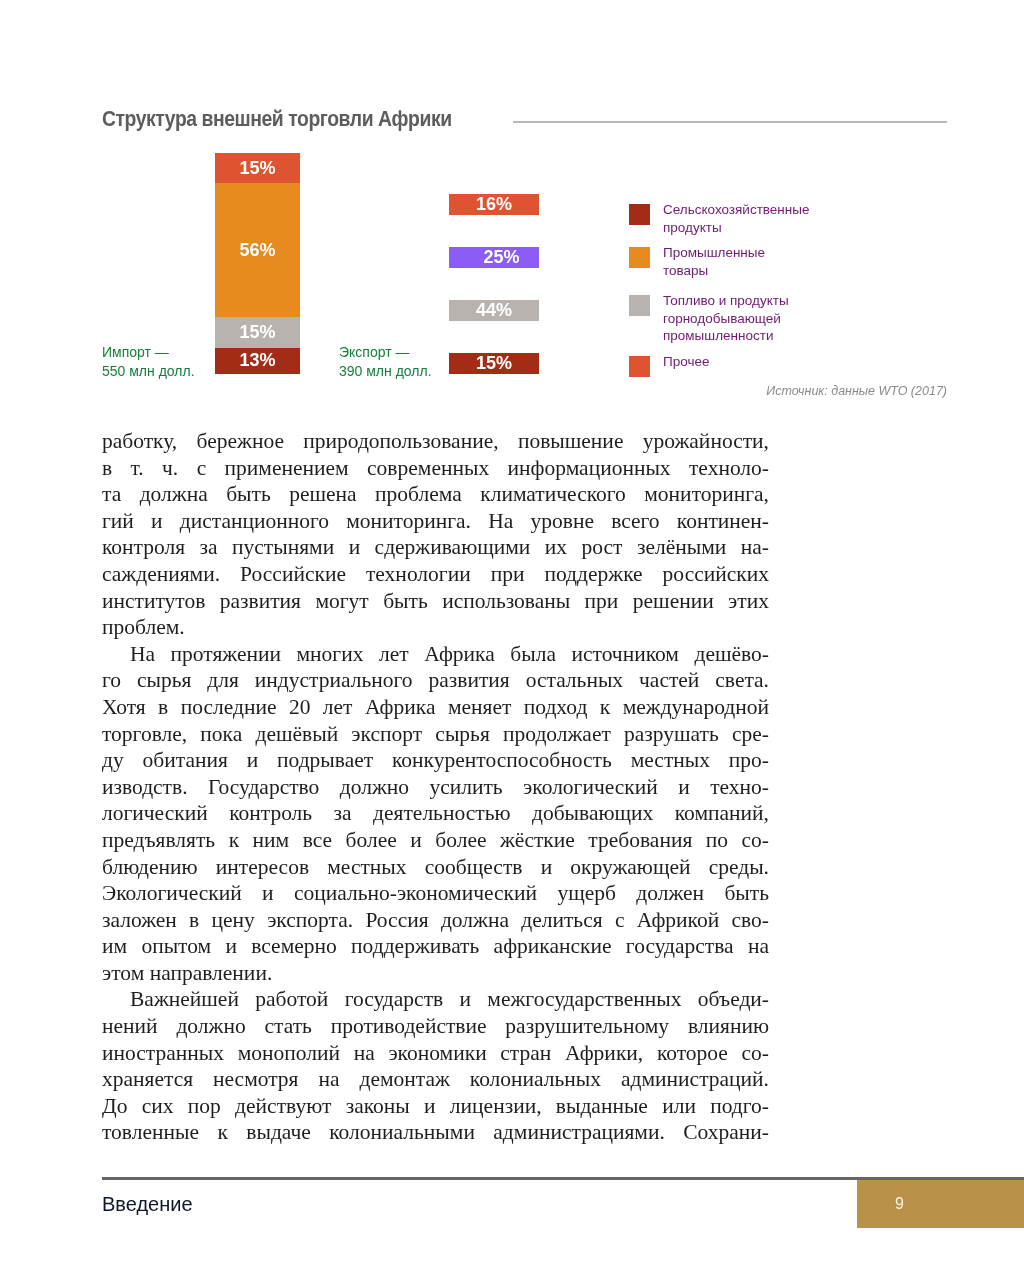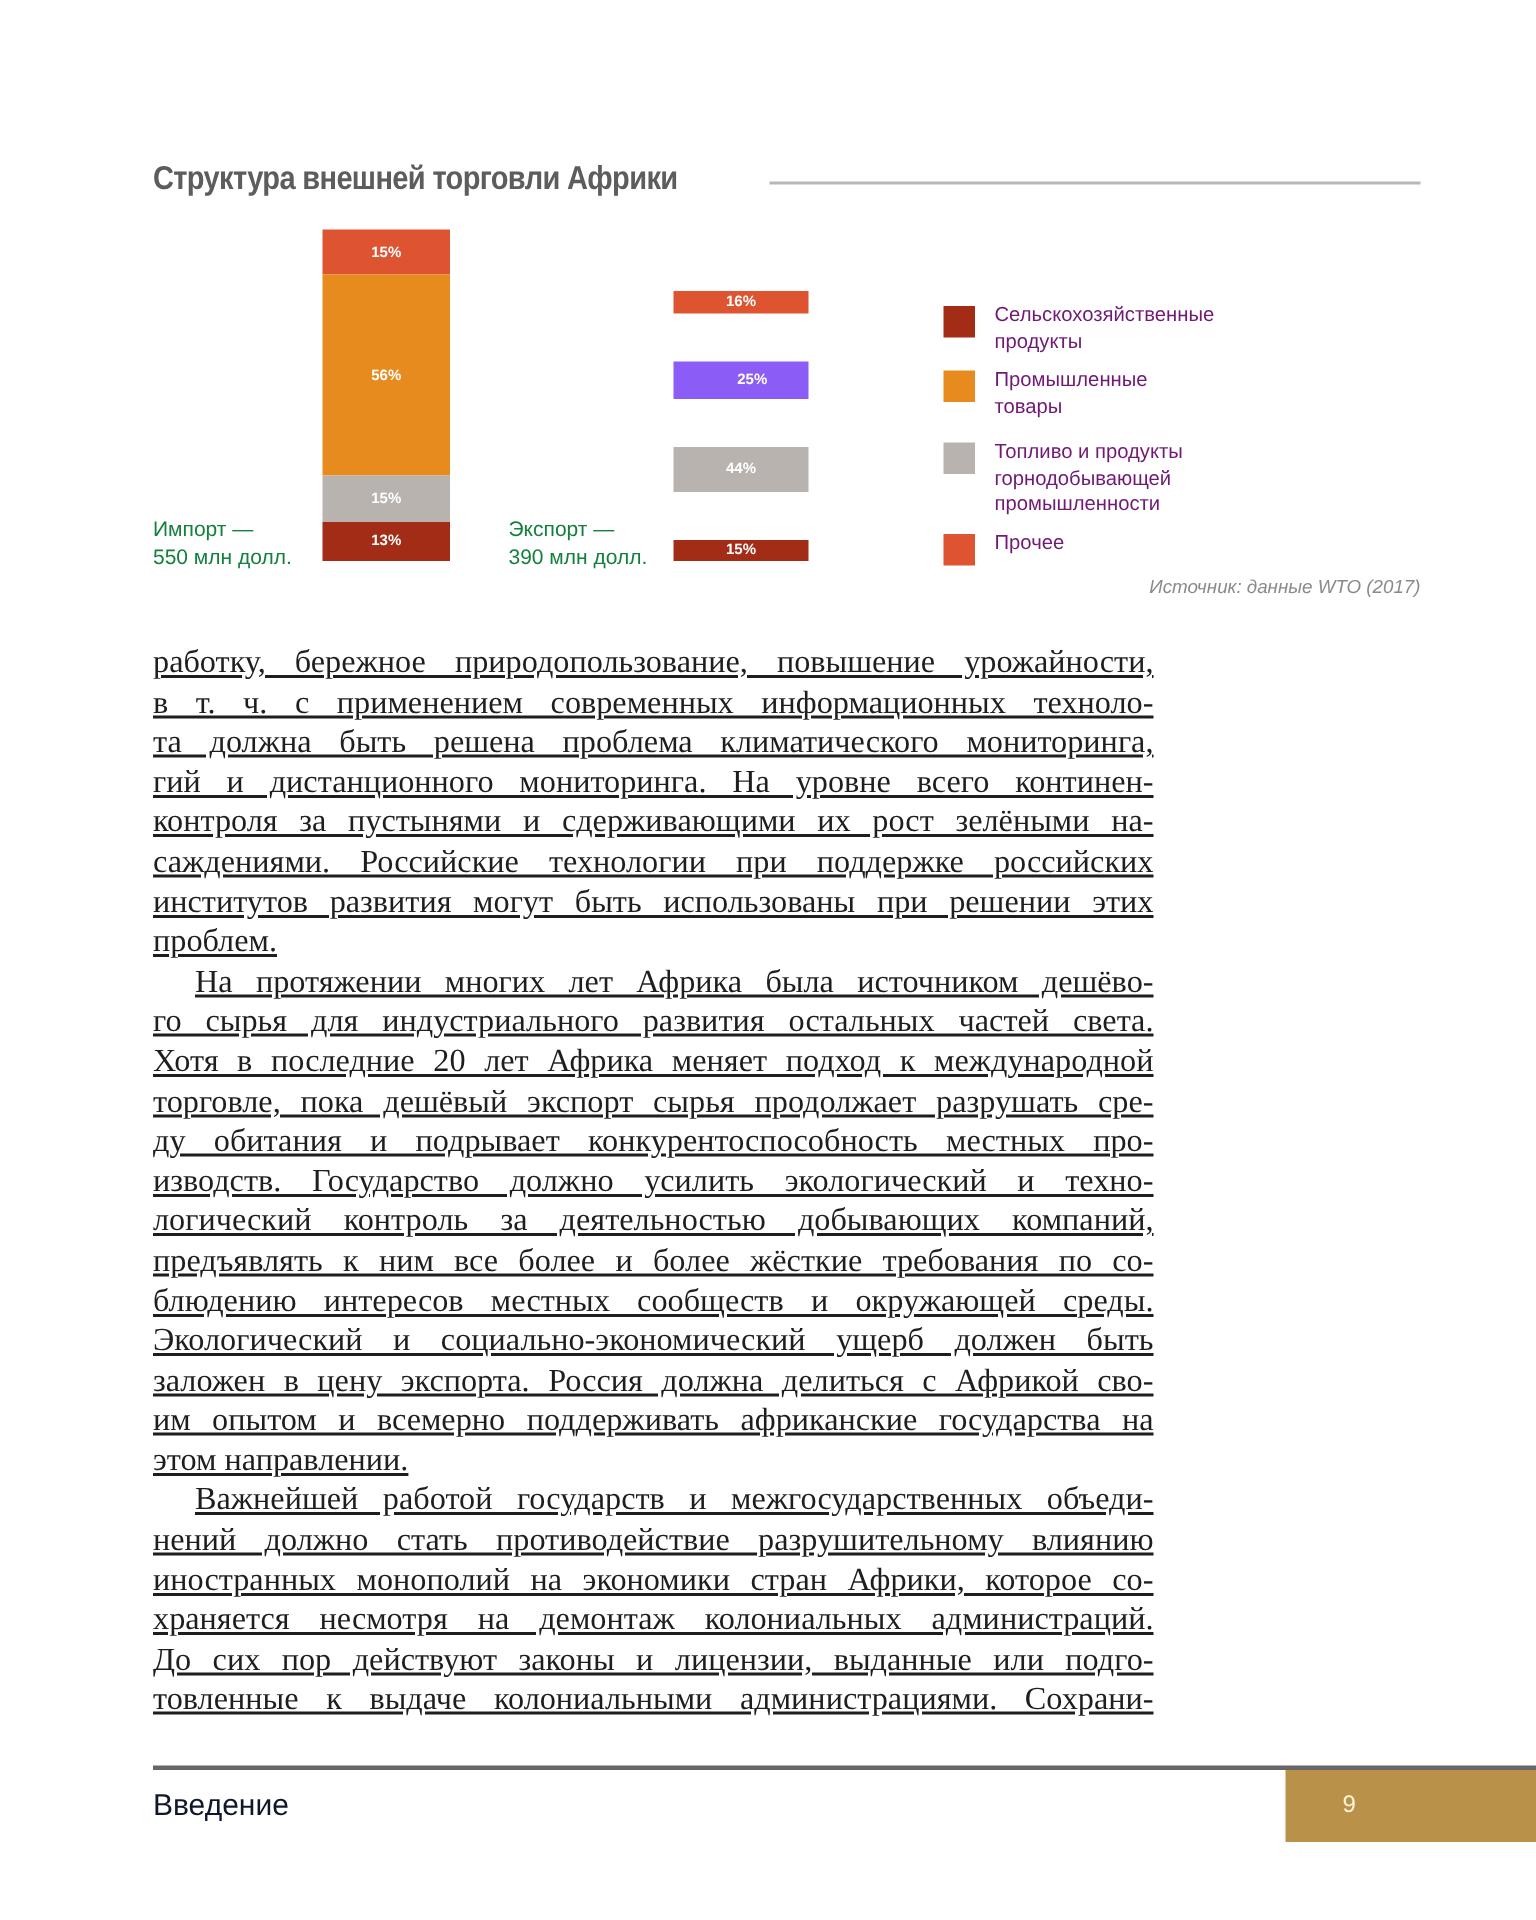--- a/index.html
+++ b/index.html
@@ -14,21 +14,21 @@
       white-space: nowrap;
     }
     .title-rule {
       position: absolute; left: 513px; top: 121px; width: 434px; height: 2px;
       background: #b8b8b8;
     }
 
     .bar { position: absolute; display: flex; flex-direction: column; }
     .seg {
       width: 100%; display: flex; align-items: center; justify-content: center;
-      color: #ffffff; font-weight: bold; font-size: 10px;
+      color: #ffffff; font-weight: bold; font-size: 18px;
       font-family: "Liberation Sans", sans-serif;
     }
     .bar-caption {
       position: absolute; font-size: 14px; line-height: 19px; color: #15803d;
       font-family: "Liberation Sans", sans-serif;
     }
 
     .legend { position: absolute; left: 629px; top: 201px; width: 230px; }
     .legend-item { position: relative; padding-left: 34px; font-size: 13.5px; line-height: 17.5px; color: #701a75; }
     .legend-swatch { position: absolute; left: 0; top: 3px; width: 21px; height: 21px; }
@@ -37,21 +37,21 @@
       position: absolute; right: 77px; top: 384px;
       font-size: 12.5px; font-style: italic; color: #8a8a8a;
     }
 
     .body-text {
       position: absolute; left: 102px; top: 428px; width: 667px;
       font-family: "Liberation Serif", serif; font-size: 21.5px; line-height: 26.6px;
       color: #1e1e1e; text-align: justify;
     }
     .body-text p { margin: 0; }
-    .body-text .line { display: block; text-align: justify; text-align-last: justify; white-space: nowrap; text-decoration: underline; }
+    .body-text .line { display: block; text-align: justify; text-align-last: justify; white-space: nowrap; }
     .body-text .line.last { text-align-last: left; }
 
     .footer-rule { position: absolute; left: 102px; top: 1177px; width: 922px; height: 3px; background: #666; }
     .footer-section { position: absolute; left: 102px; top: 1193px; font-size: 20px; color: #0f172a; }
     .footer-page {
       position: absolute; left: 857px; top: 1180px; width: 167px; height: 48px;
       background: #ba9148; color: #fff4dd; font-size: 16px;
       display: flex; align-items: center; padding-left: 38px;
     }
   </style>

